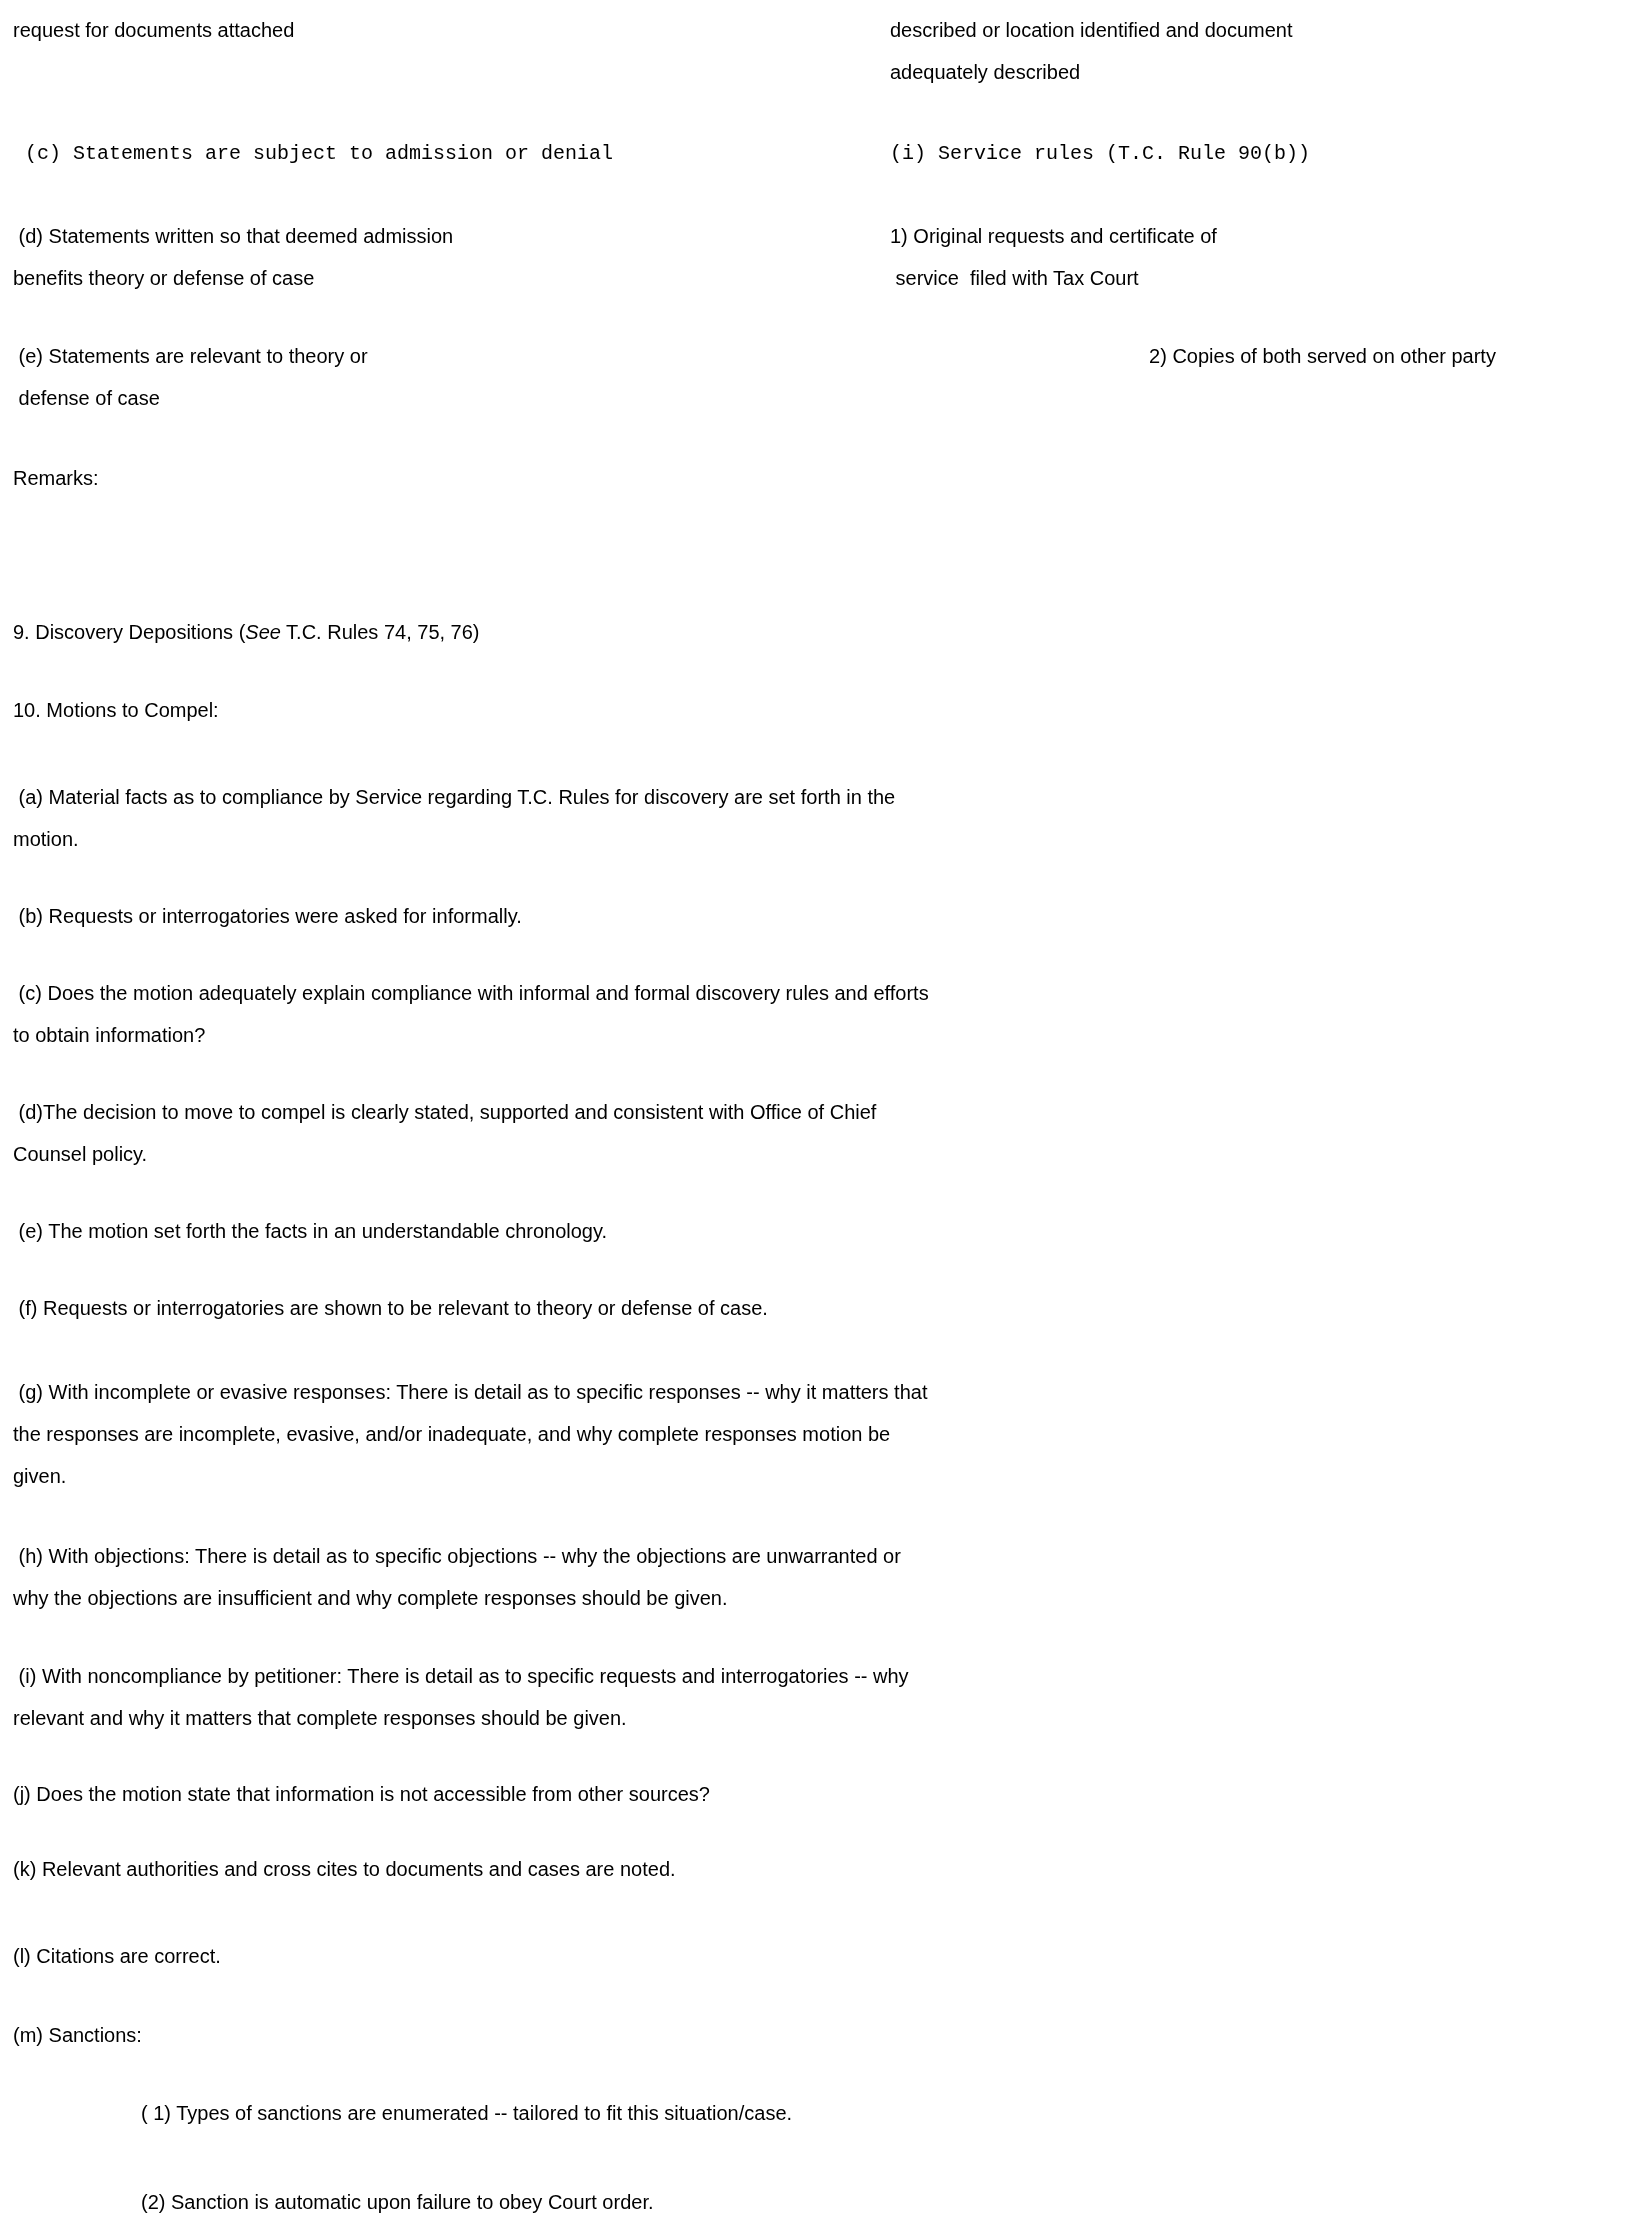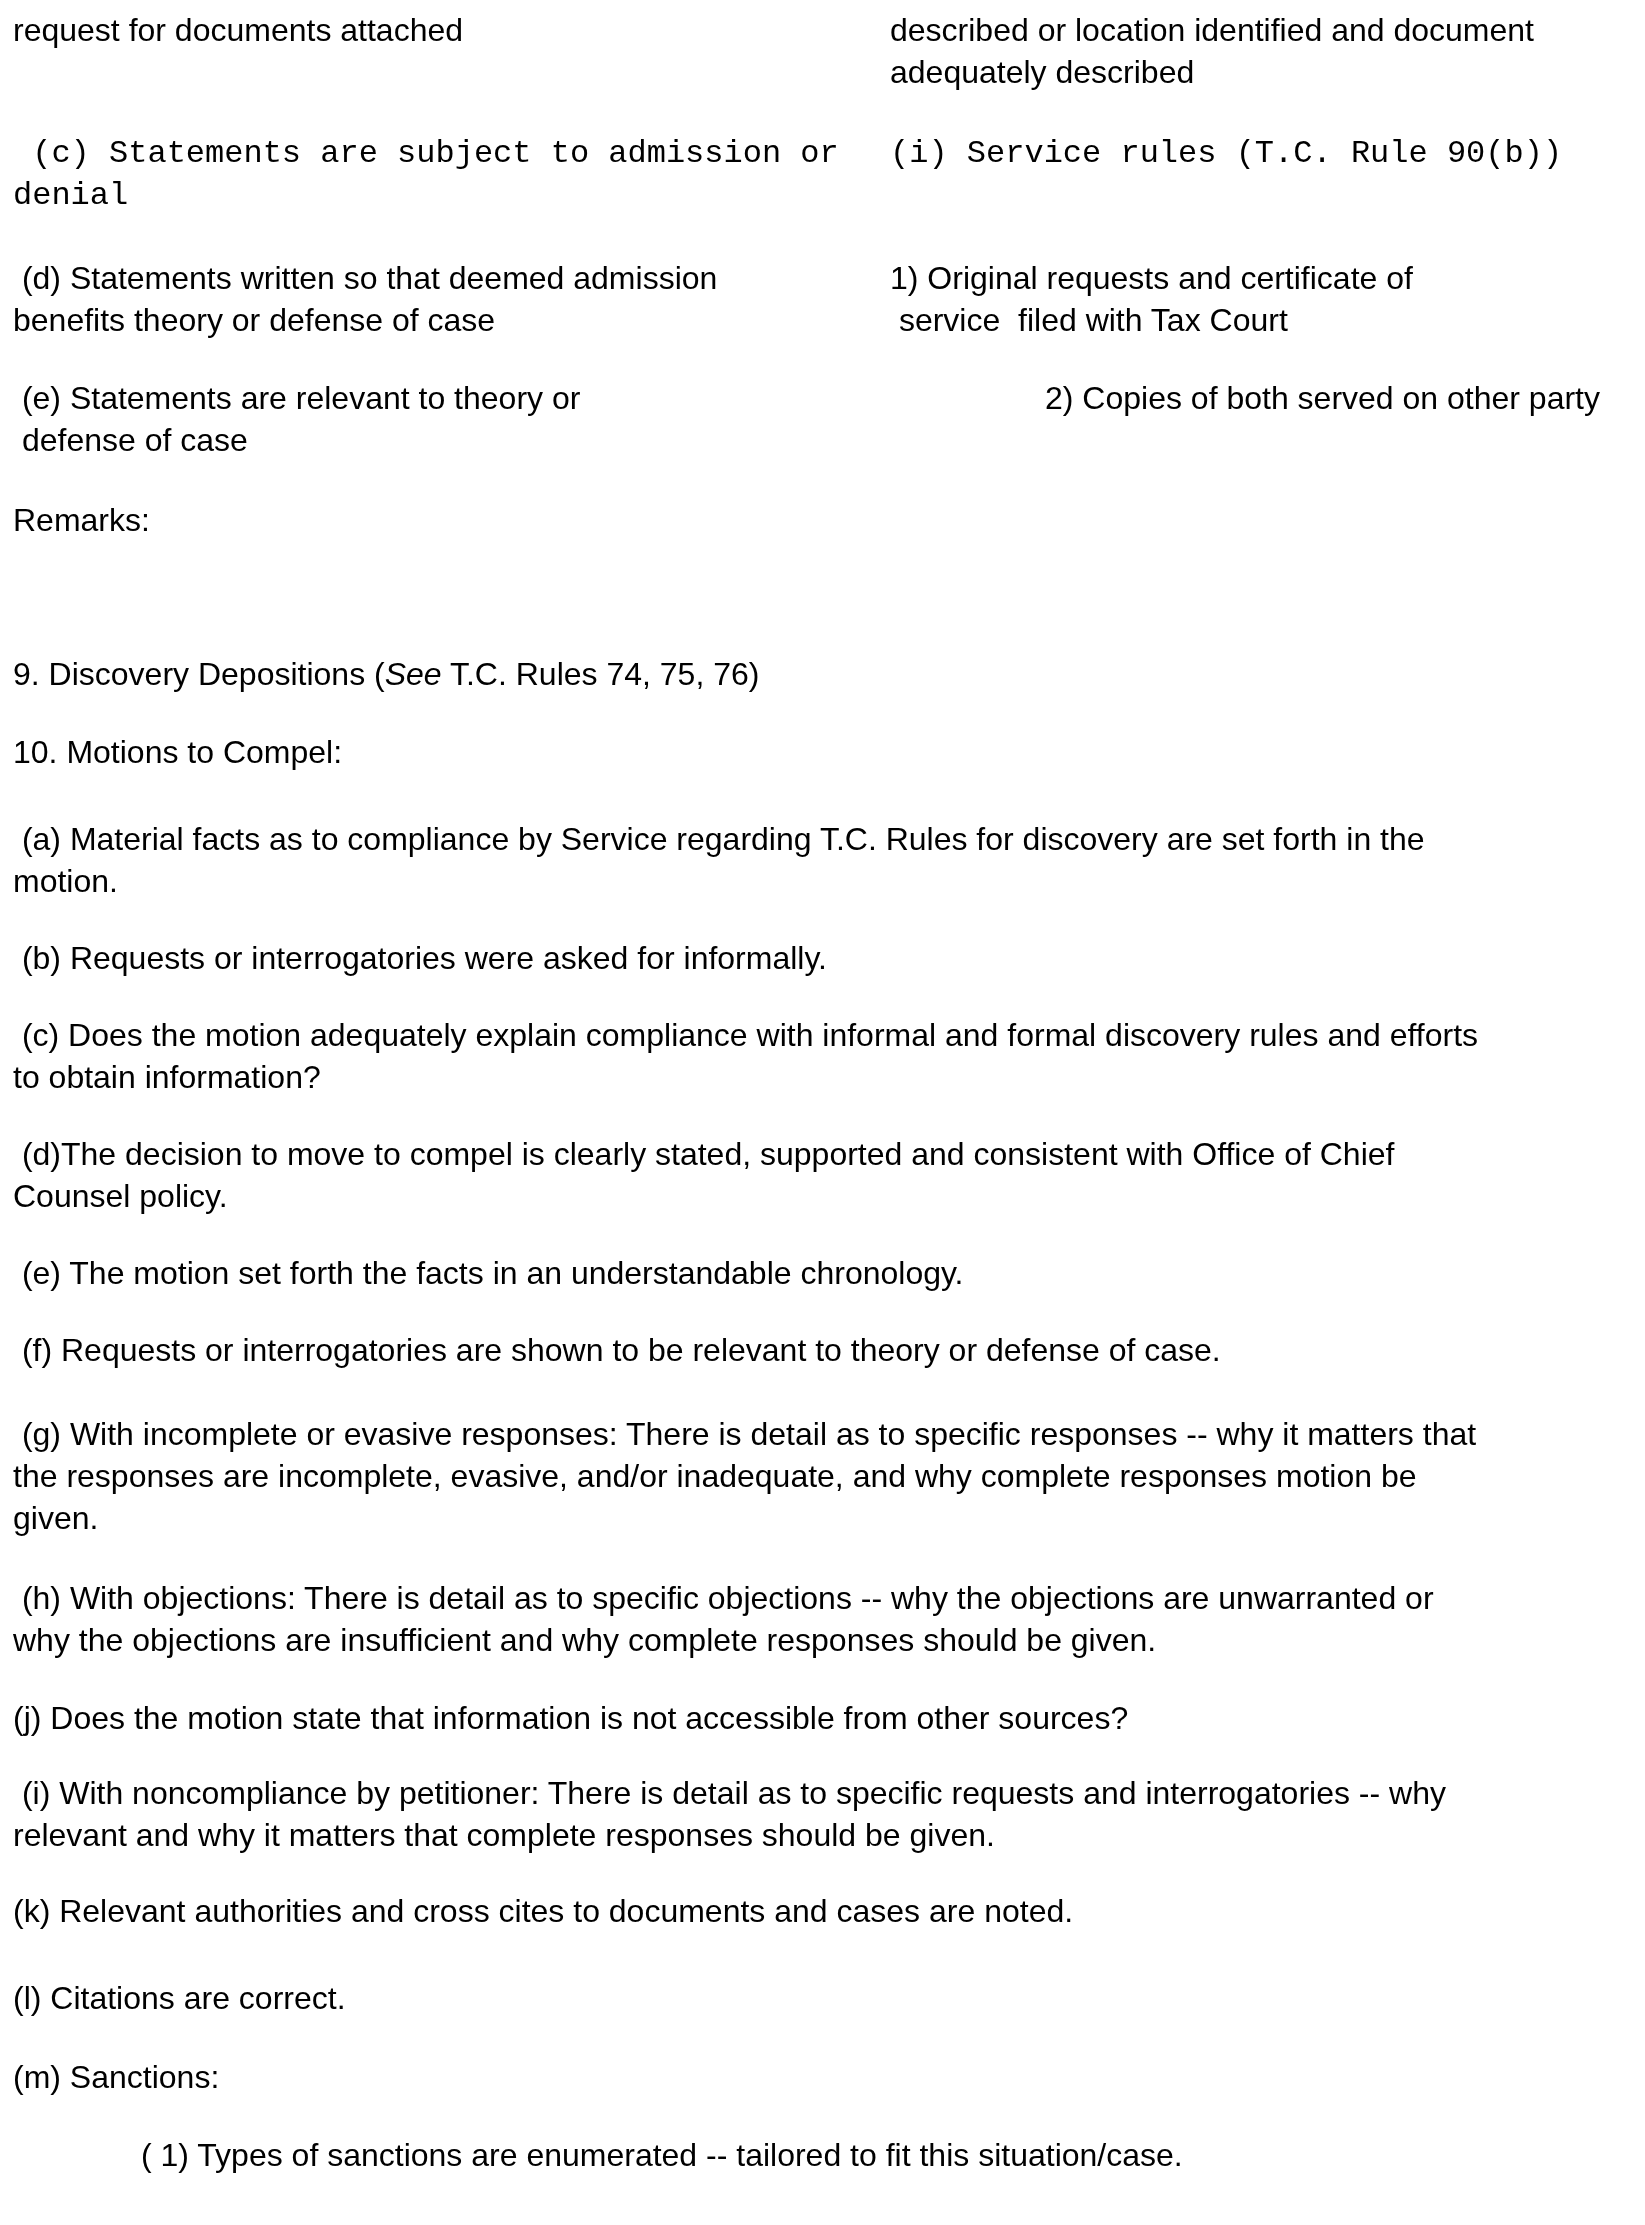--- a/index.html
+++ b/index.html
@@ -3,21 +3,21 @@
 <meta charset="utf-8">
 <style>
   html, body { margin: 0; padding: 0; background: #ffffff; }
   .page {
     width: 1645px;
     height: 2226px;
     box-sizing: border-box;
     background: #ffffff;
     color: #000000;
     font-family: "Liberation Sans", sans-serif;
-    font-size: 32px;
+    font-size: 20px;
     line-height: 42px;
     padding: 9.4px 15px 0 13px;
     overflow: hidden;
   }
   .pre { white-space: pre-wrap; }
   .toprow {
     display: grid;
     grid-template-columns: 877px auto;
     align-items: start;
   }
@@ -89,23 +89,23 @@
 to obtain information?</p>
   <p class="pre item-d"> (d)The decision to move to compel is clearly stated, supported and consistent with Office of Chief
 Counsel policy.</p>
   <p class="pre item-e"> (e) The motion set forth the facts in an understandable chronology.</p>
   <p class="pre item-f"> (f) Requests or interrogatories are shown to be relevant to theory or defense of case.</p>
   <p class="pre item-g"> (g) With incomplete or evasive responses: There is detail as to specific responses -- why it matters that
 the responses are incomplete, evasive, and/or inadequate, and why complete responses motion be
 given.</p>
   <p class="pre item-h"> (h) With objections: There is detail as to specific objections -- why the objections are unwarranted or
 why the objections are insufficient and why complete responses should be given.</p>
-  <p class="pre item-j">(j) Does the motion state that information is not accessible from other sources?</p>
   <p class="pre item-i"> (i) With noncompliance by petitioner: There is detail as to specific requests and interrogatories -- why
 relevant and why it matters that complete responses should be given.</p>
+  <p class="pre item-j">(j) Does the motion state that information is not accessible from other sources?</p>
   <p class="pre item-k">(k) Relevant authorities and cross cites to documents and cases are noted.</p>
   <p class="pre item-l">(l) Citations are correct.</p>
   <p class="pre item-m">(m) Sanctions:</p>
   <p class="pre item-m1">( 1) Types of sanctions are enumerated -- tailored to fit this situation/case.</p>
   <p class="pre item-m2">(2) Sanction is automatic upon failure to obey Court order.</p>
 
 </div>
 
 
 </body></html>

